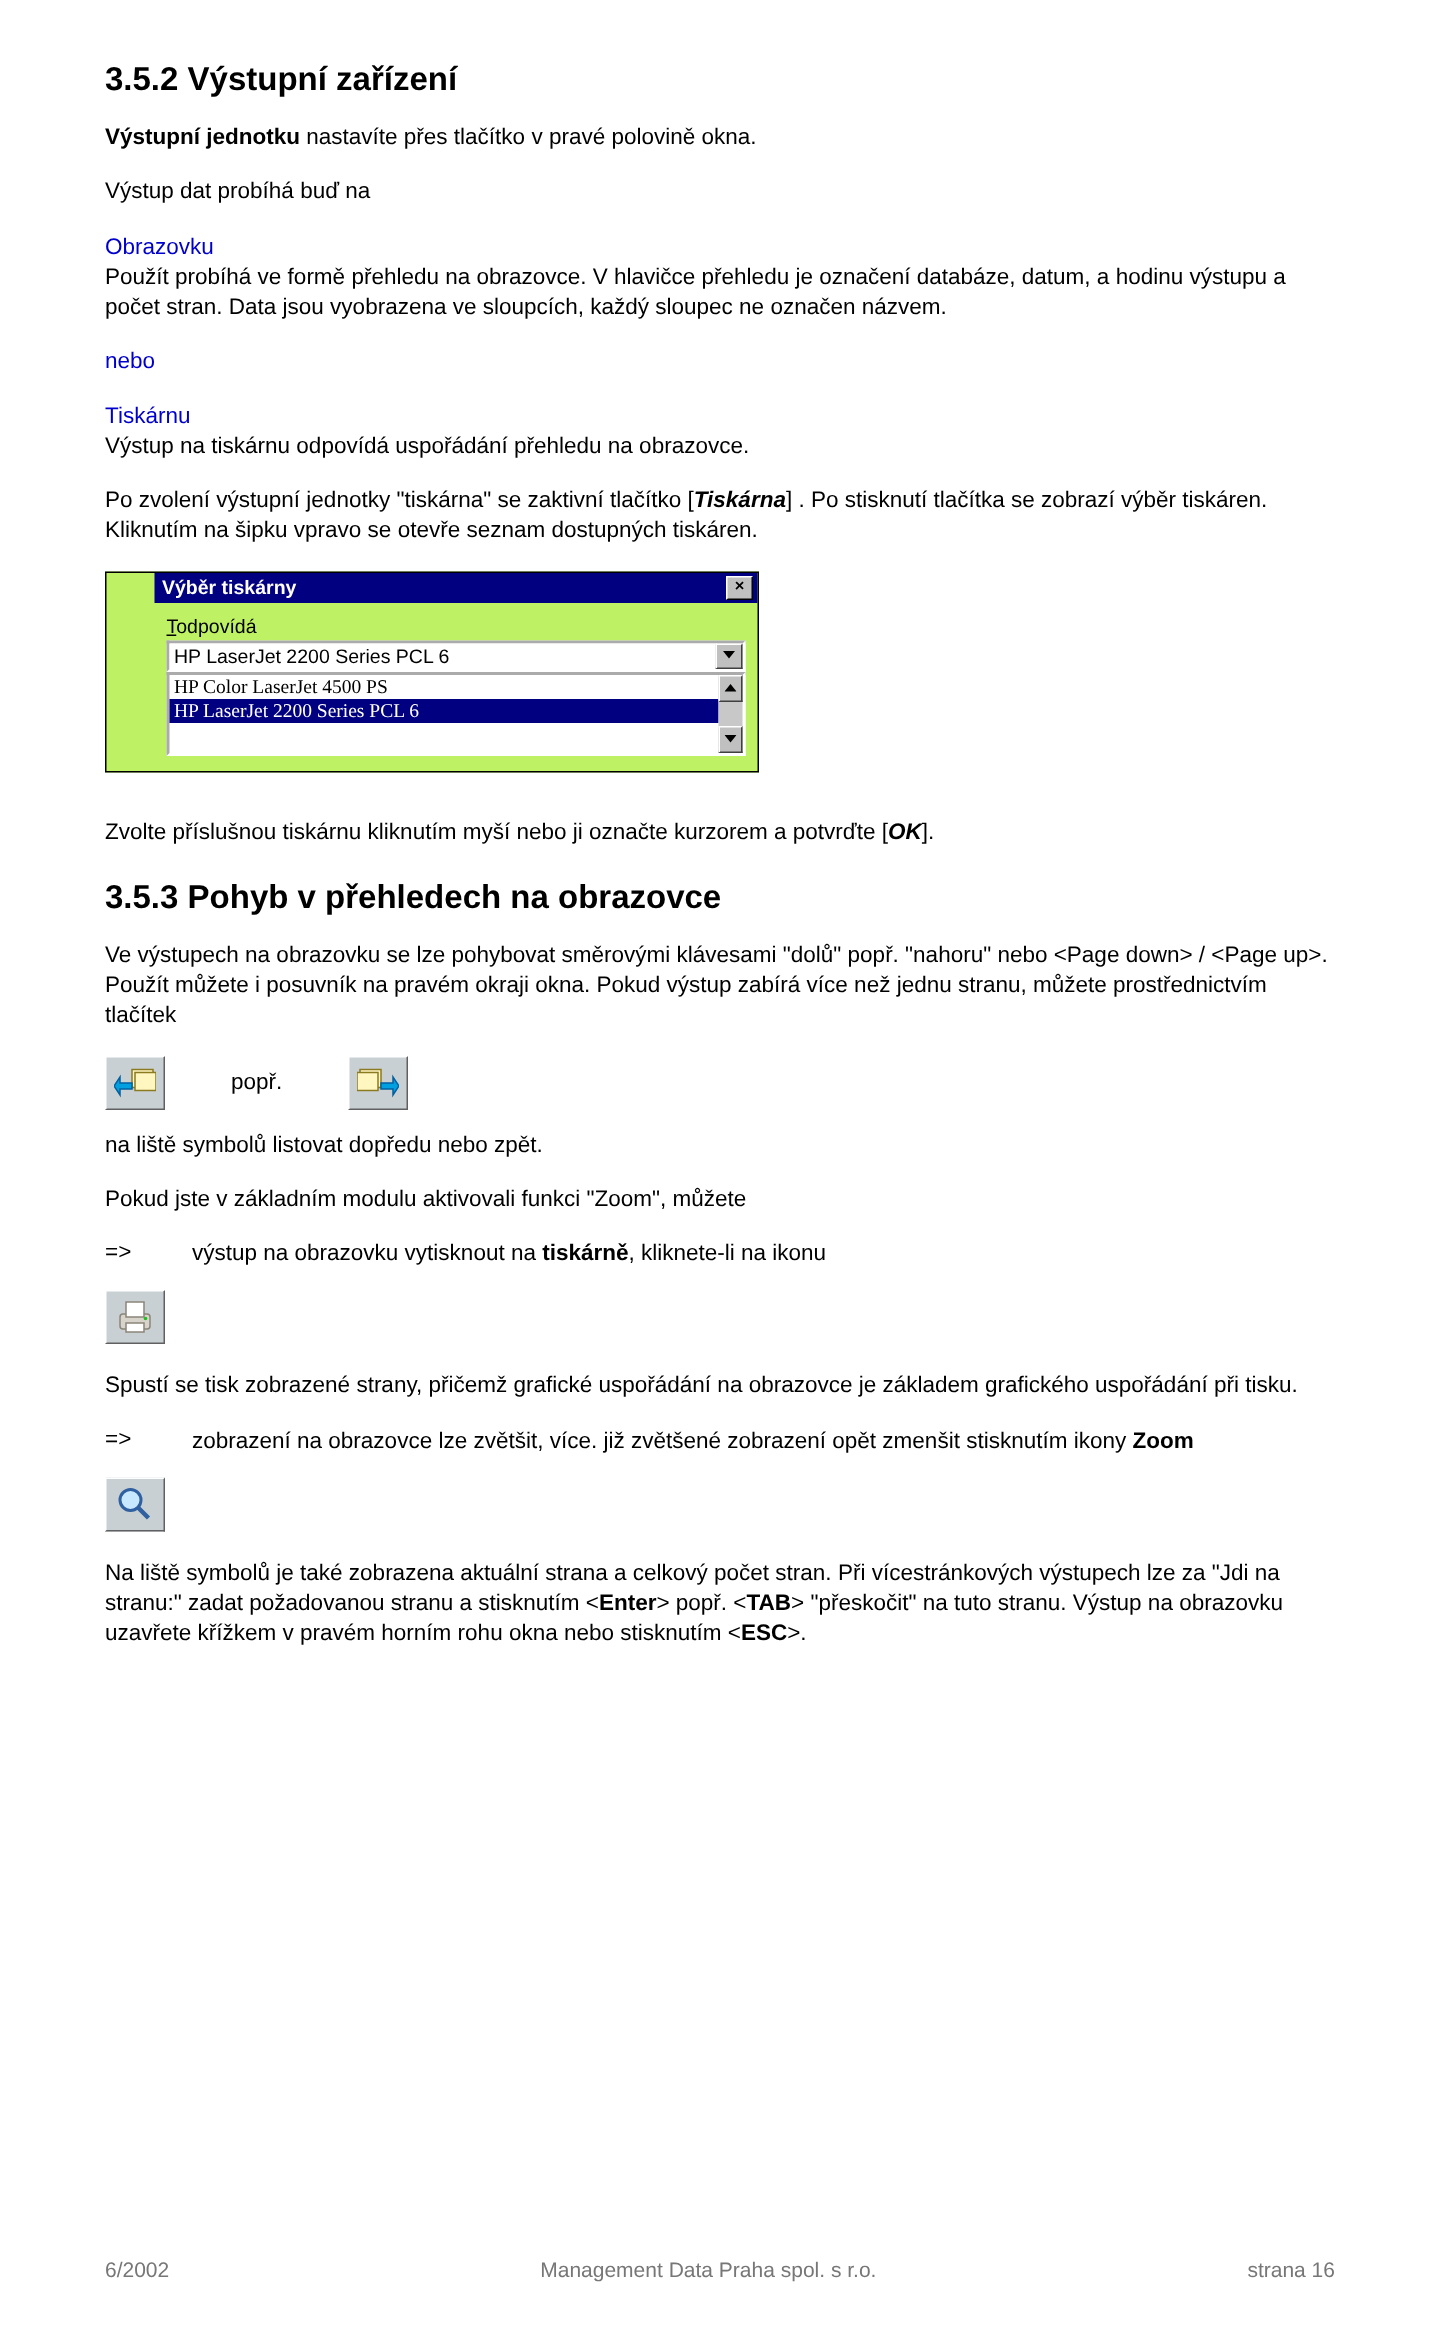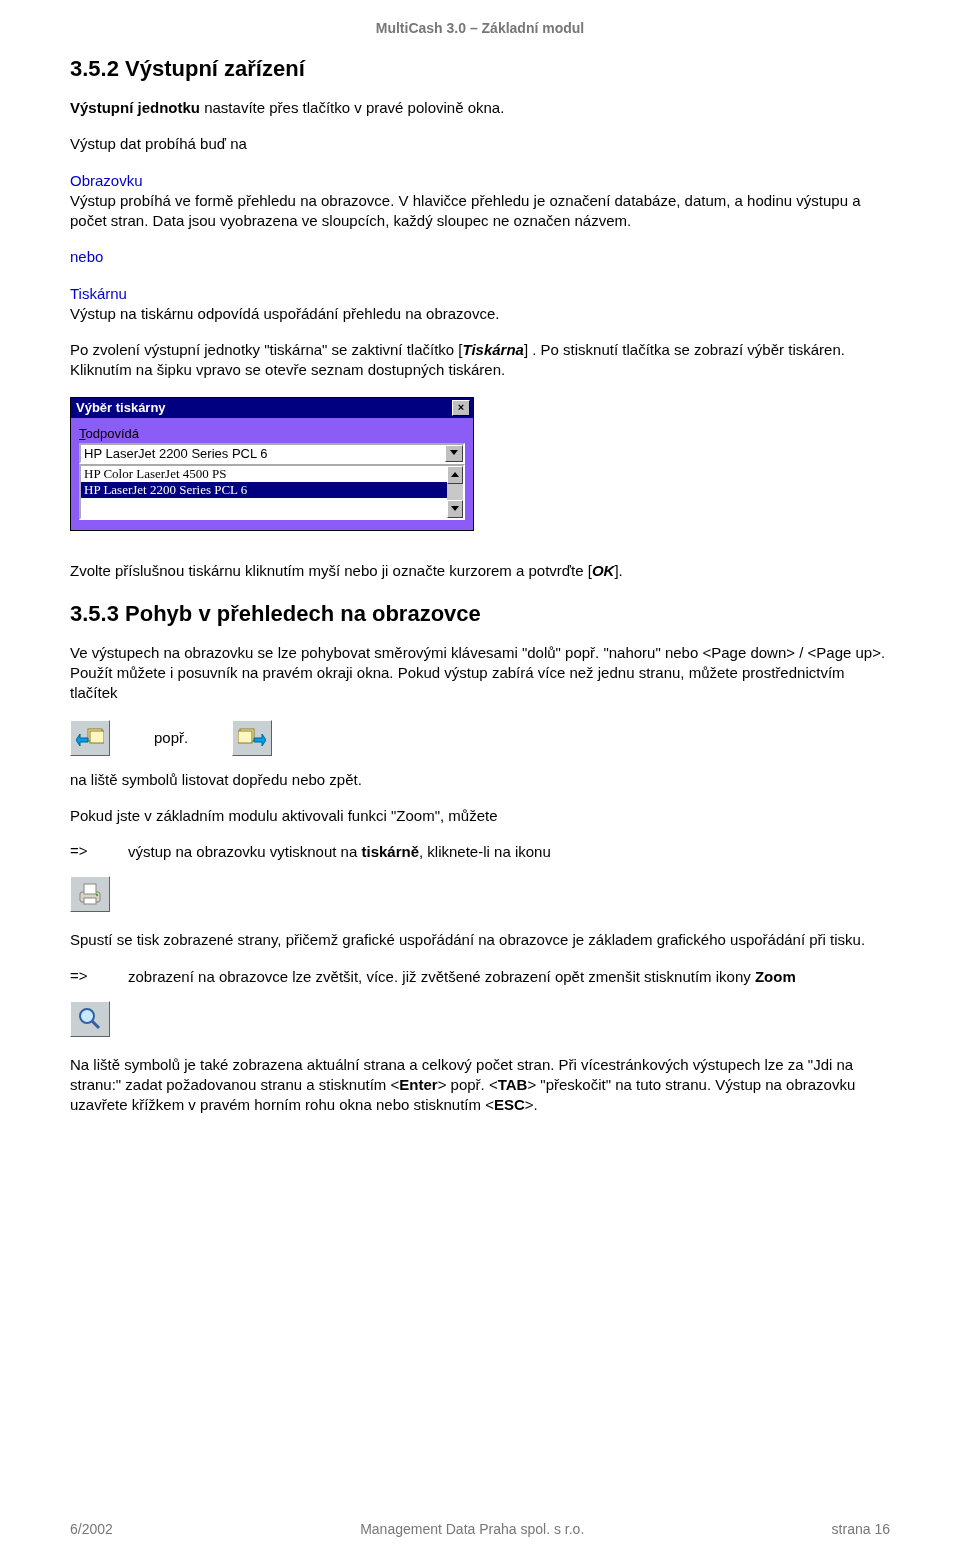--- a/index.html
+++ b/index.html
@@ -40,22 +40,23 @@
     font-weight: normal;
   }
   .bold {
     font-weight: bold;
   }
   
   .dialog {
     margin: 6px 0 30px 0;
     width: 402px;
     border: 1px solid #000;
-    background: #8b5cf6;
+    background: #bef264;
     font-family: Tahoma, Arial, sans-serif;
+    padding-left: 32px;
   }
   .titlebar {
     display: flex;
     align-items: center;
     justify-content: space-between;
     background: #000080;
     color: #fff;
     padding: 2px 3px 2px 5px;
     font-size: 13px;
     font-weight: bold;
@@ -186,47 +187,46 @@
     min-width: 40px;
     vertical-align: top;
   }
   .arrow-row {
     display: flex;
     gap: 18px;
     margin-bottom: 14px;
   }
   .footer {
     position: absolute;
-    bottom: 20px;
+    bottom: 36px;
     left: 70px;
     right: 70px;
     display: flex;
     justify-content: space-between;
     font-size: 14px;
     color: #777;
   }
 </style>
 </head>
 <body>
 
 <div class="page">
 
-  <div class="header-line">MultiCash 3.0 – Základní modul</div>
 
   <div class="section-title">3.5.2  Výstupní zařízení</div>
 
   <div class="para">
     <span class="bold">Výstupní jednotku</span><span> nastavíte přes tlačítko v pravé polovině okna.</span>
   </div>
 
   <div class="para">Výstup dat probíhá buď na</div>
 
   <div class="para">
     <span class="blue">Obrazovku</span><br>
-    <span>Výstup probíhá ve formě přehledu na obrazovce. V hlavičce přehledu je označení databáze, datum, a hodinu výstupu a počet stran. Data jsou vyobrazena ve sloupcích, každý sloupec ne označen názvem.</span>
+    <span>Použít probíhá ve formě přehledu na obrazovce. V hlavičce přehledu je označení databáze, datum, a hodinu výstupu a počet stran. Data jsou vyobrazena ve sloupcích, každý sloupec ne označen názvem.</span>
   </div>
 
   <div class="para blue">nebo</div>
 
   <div class="para">
     <span class="blue">Tiskárnu</span><br>
     <span>Výstup na tiskárnu odpovídá uspořádání přehledu na obrazovce.</span>
   </div>
 
   <div class="para">

